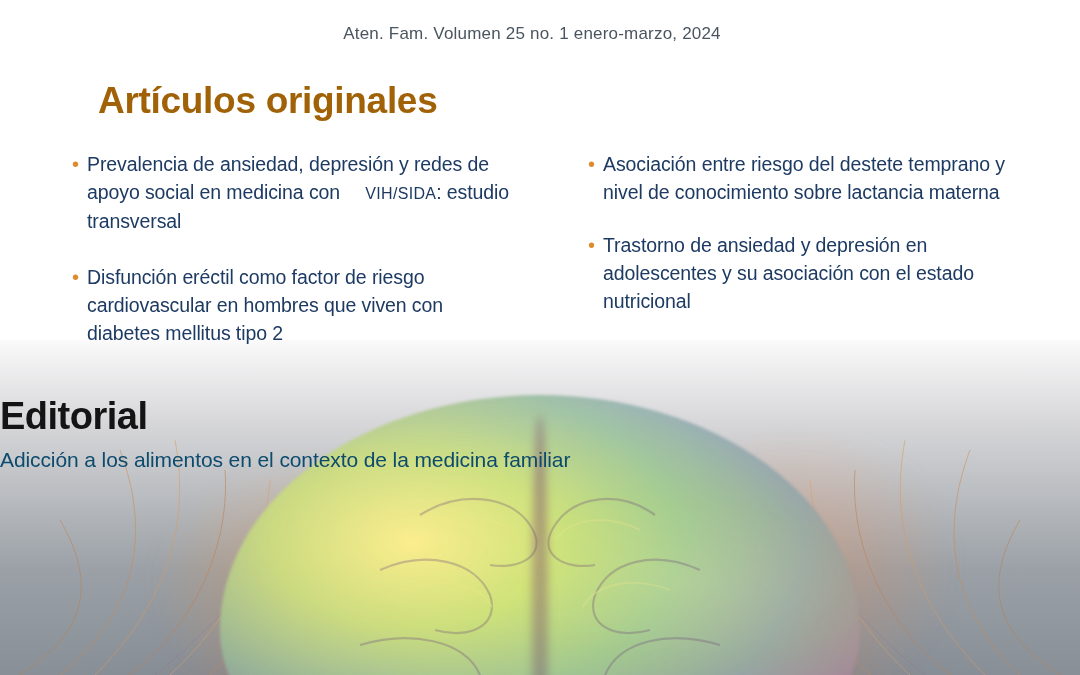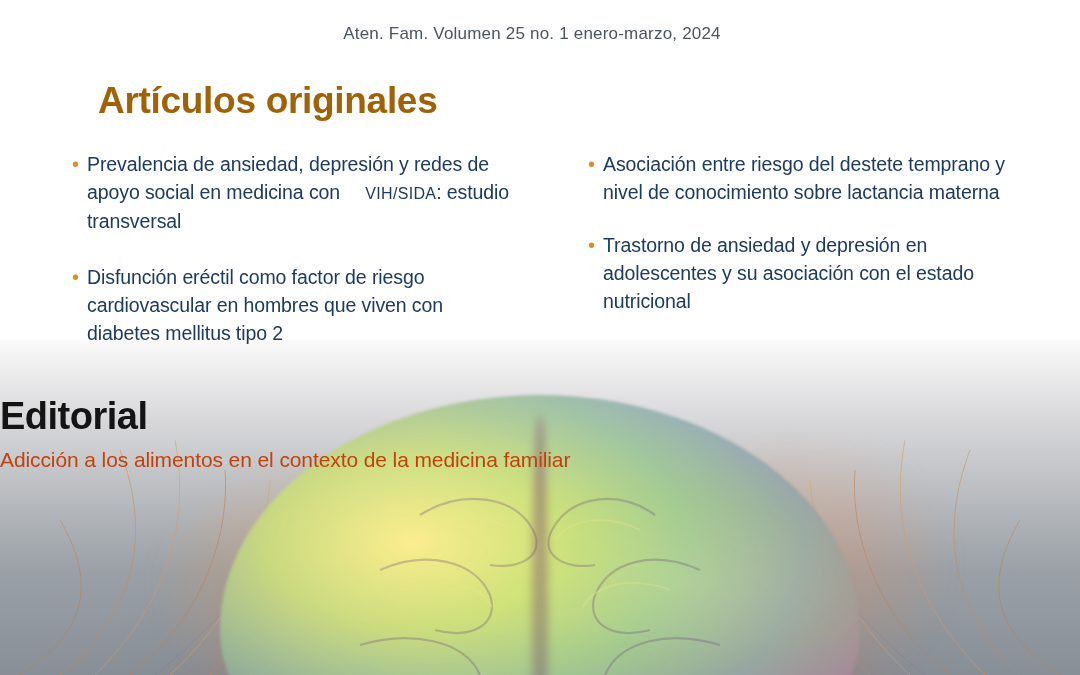--- a/index.html
+++ b/index.html
@@ -169,21 +169,21 @@
   }
   .editorial-title {
     font-size:38px;
     font-weight:bold;
     color:#141414;
     letter-spacing:-0.5px;
   }
   .editorial-sub {
     margin-top:10px;
     font-size:21px;
-    color:#c2410c;
+    color:#0c4a6e;
     letter-spacing:-0.1px;
   }
 </style>
 </head>
 <body>
 
 <div class="page">
 
   <div class="art-area">
     <div class="glow-left"></div>

